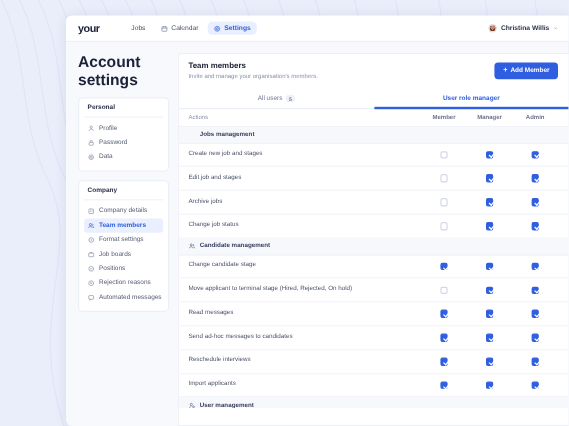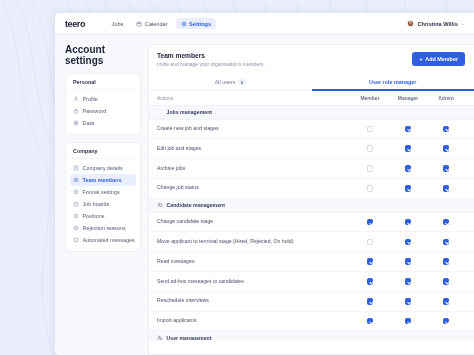--- a/index.html
+++ b/index.html
@@ -50,21 +50,21 @@
     width: 7px; height: 7px; border-radius: 50%;
     background: radial-gradient(circle at 50% 35%, #c98a6a 0 45%, #7a3f2c 46% 100%);
     border: .5px solid #d9ddeb; flex: none;
   }
   .user-name { font-size: 5.6px; color: #2b3049; font-weight: 600; white-space: nowrap; }
   .chev { font-size: 5px; color: #9aa1b8; line-height: 1; }
 
   
   .body-wrap { display: flex; padding: 9px 0 0 10px; height: calc(100% - 22px); }
   .left-col { width: 83px; flex: none; padding-right: 7px; }
-  .page-title { font-size: 10px; font-weight: 700; color: #1b2136; margin-bottom: 7px; }
+  .page-title { font-size: 13px; font-weight: 700; color: #1b2136; margin-bottom: 7px; }
 
   .side-card {
     background: #ffffff; border: 1px solid #edeff6; border-radius: 4px;
     padding: 5px 4px 5px 4px; margin-bottom: 7px;
   }
   .side-head {
     font-size: 5.4px; font-weight: 700; color: #2b3049;
     padding: 0 3px 4px 3px; border-bottom: 1px solid #f0f2f8; margin-bottom: 3px;
   }
   .side-item {
@@ -186,21 +186,21 @@
         <path d="M360 -20 C 370 8, 366 16, 370 26"></path>
         <path d="M400 -20 C 408 8, 404 14, 408 22"></path>
         <path d="M442 -20 C 448 8, 446 12, 450 20"></path>
       </g>
     </svg>
   </div>
 
   <div class="app-window">
 
     <div class="topnav">
-      <div class="logo">teero</div>
+      <div class="logo">your</div>
 
       <div class="nav-items">
 
         <div class="nav-item">
           <span class="nav-ico">
             <svg viewBox="0 0 16 16" fill="none" stroke="#6f7party" stroke-width="1.6">
               <rect x="2" y="5" width="12" height="8" rx="1.6"></rect>
               <path d="M6 5V3.6A1 1 0 0 1 7 2.6h2a1 1 0 0 1 1 1V5"></path>
             </svg>
           </span>

